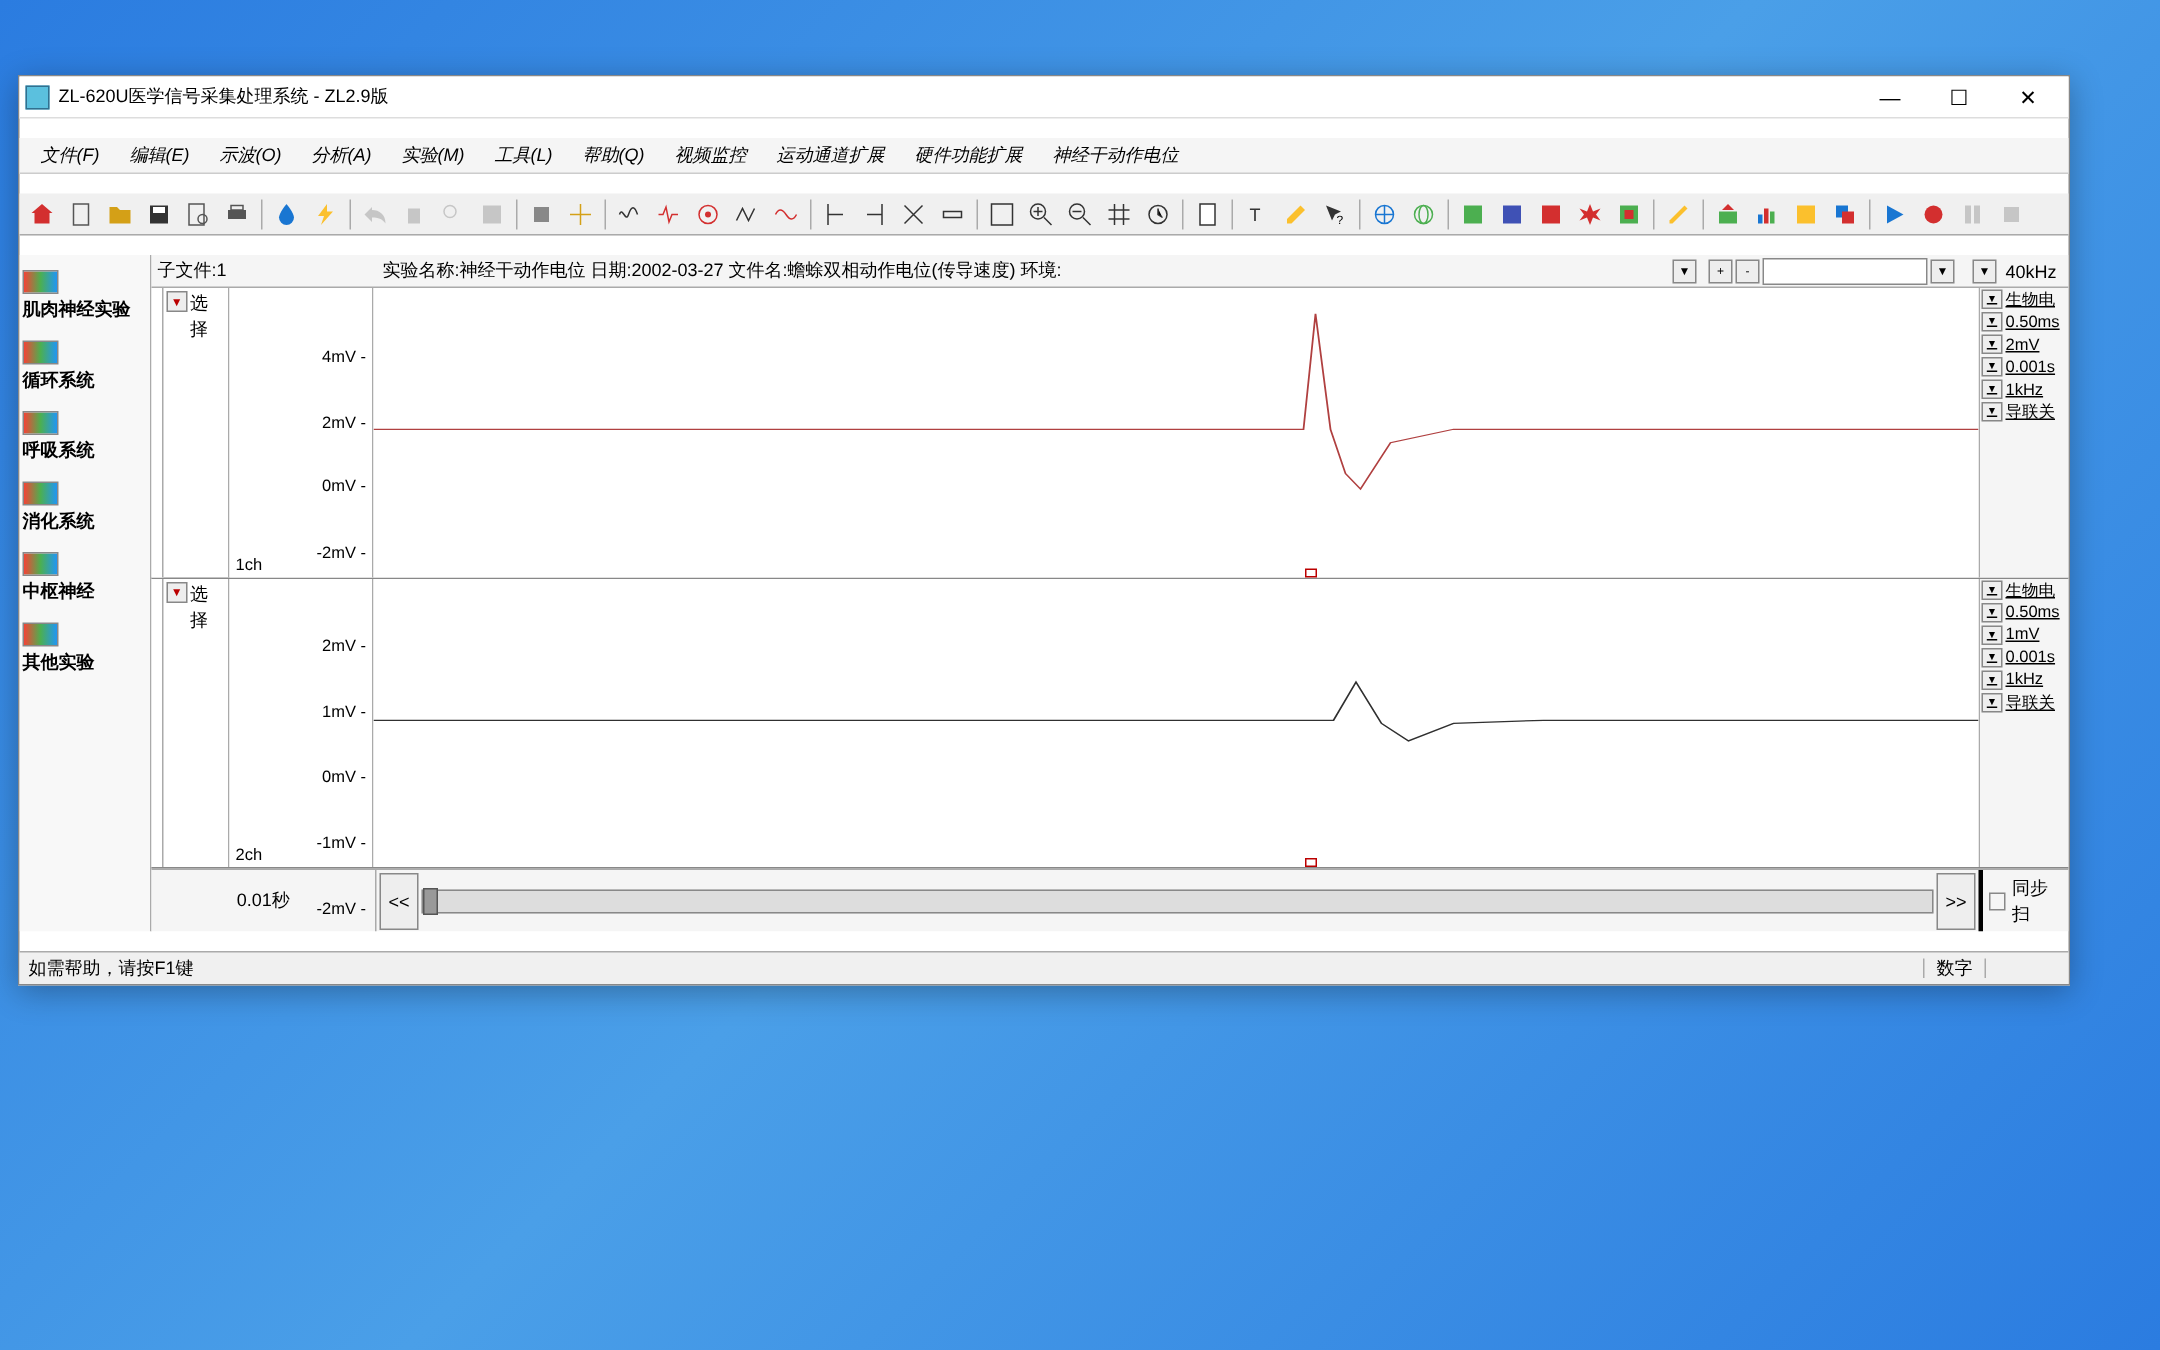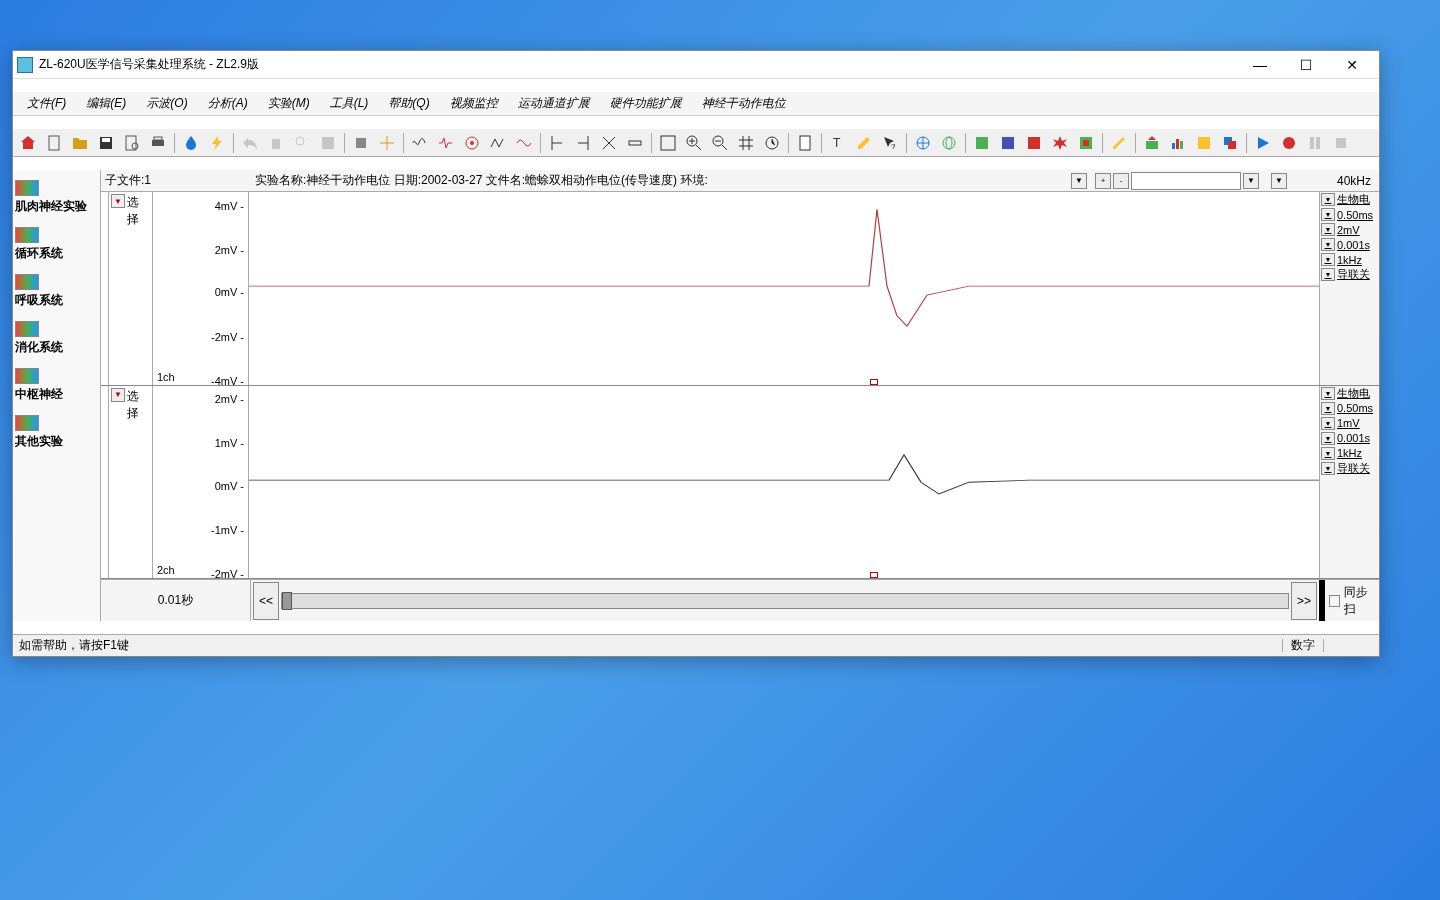--- a/index.html
+++ b/index.html
@@ -21,42 +21,42 @@
 .sidebar { width: 88px; background: #f8f8f8; border-right: 1px solid #aaa; display: flex; flex-direction: column; padding-top: 4px; }
 .sidebar-item { display: flex; flex-direction: column; padding: 6px 2px; cursor: pointer; font-size: 12px; font-weight: bold; }
 .sidebar-icon { width: 24px; height: 16px; background: linear-gradient(to right, #f44336, #4caf50, #2196f3); margin-bottom: 2px; border: 1px solid #888; }
 .main-area { flex: 1; display: flex; flex-direction: column; }
 .info-bar { height: 22px; background: #f5f5f5; border-bottom: 1px solid #aaa; display: flex; align-items: center; padding: 0 4px; font-size: 12px; }
 .info-subfile { width: 150px; }
 .info-details { flex: 1; }
 .info-controls { display: flex; gap: 2px; align-items: center; }
 .info-dropdown { width: 16px; height: 16px; border: 1px solid #888; background: #eee; cursor: pointer; display: flex; align-items: center; justify-content: center; font-size: 8px; }
 .info-combo { width: 110px; height: 18px; border: 1px solid #888; background: #fff; }
-.info-sample { padding: 0 4px; margin-left: 44px; }
+.info-sample { padding: 0 4px; }
 .channels { flex: 1; display: flex; flex-direction: column; }
 .channel { flex: 1; display: flex; border-bottom: 1px solid #888; position: relative; }
 .ch-left { width: 8px; background: #fff; border-right: 1px solid #aaa; }
 .ch-select { width: 44px; display: flex; align-items: flex-start; padding: 2px; font-size: 12px; border-right: 1px solid #aaa; }
 .ch-select-btn { width: 14px; height: 14px; background: #eee; border: 1px solid #888; display: flex; align-items: center; justify-content: center; font-size: 8px; color: #b00; margin-right: 2px; cursor: pointer; }
 .ch-axis { width: 96px; position: relative; background: #fff; border-right: 1px solid #aaa; }
-.ch-axis-label { position: absolute; right: 4px; font-size: 11px; color: #000; }
+.ch-axis-label { position: absolute; right: 4px; font-size: 11px; color: #000; margin-top: 32px; }
 .ch-name { position: absolute; bottom: 2px; left: 4px; font-size: 11px; }
 .ch-plot { flex: 1; background: #fff; position: relative; }
 .ch-plot svg { width: 100%; height: 100%; position: absolute; }
 .ch-right { width: 60px; background: #f5f5f5; border-left: 1px solid #aaa; display: flex; flex-direction: column; font-size: 11px; }
 .ch-right-row { display: flex; align-items: center; height: 15px; padding-left: 1px; text-decoration: underline; }
 .ch-right-dd { width: 14px; height: 13px; background: #eee; border: 1px solid #888; display: flex; align-items: center; justify-content: center; font-size: 7px; margin-right: 2px; cursor: pointer; }
 .ch-marker { position: absolute; bottom: 0; width: 8px; height: 6px; border: 1px solid #b00; }
 .bottom-bar { height: 42px; display: flex; border-top: 1px solid #aaa; background: #f5f5f5; }
 .time-cell { width: 150px; display: flex; align-items: center; justify-content: center; border-right: 1px solid #aaa; font-size: 12px; }
 .scroll-area { flex: 1; display: flex; align-items: center; padding: 0 2px; }
 .scroll-btn { width: 26px; height: 38px; background: #eee; border: 1px solid #888; display: flex; align-items: center; justify-content: center; cursor: pointer; font-size: 12px; }
 .scroll-track { flex: 1; height: 16px; background: #ddd; border: 1px solid #888; margin: 0 2px; position: relative; }
 .scroll-thumb { position: absolute; left: 0; top: -2px; width: 10px; height: 18px; background: #999; border: 1px solid #555; }
-.sync-cell { width: 60px; display: flex; align-items: center; padding: 0 4px; border-left: 6px solid #000000; }
+.sync-cell { width: 60px; display: flex; align-items: center; padding: 0 4px; border-left: 3px solid #000000; }
 .sync-check { width: 12px; height: 12px; border: 1px solid #888; margin-right: 4px; }
 .statusbar { height: 22px; background: #f0f0f0; border-top: 1px solid #aaa; display: flex; align-items: center; padding: 4px 6px; font-size: 12px; }
 .status-left { flex: 1; }
 .status-cell { padding: 0 8px; border-left: 1px solid #aaa; height: 100%; display: flex; align-items: center; }
 </style>
 </head>
 <body>
 
 <div class="desktop">
 <div class="window">

